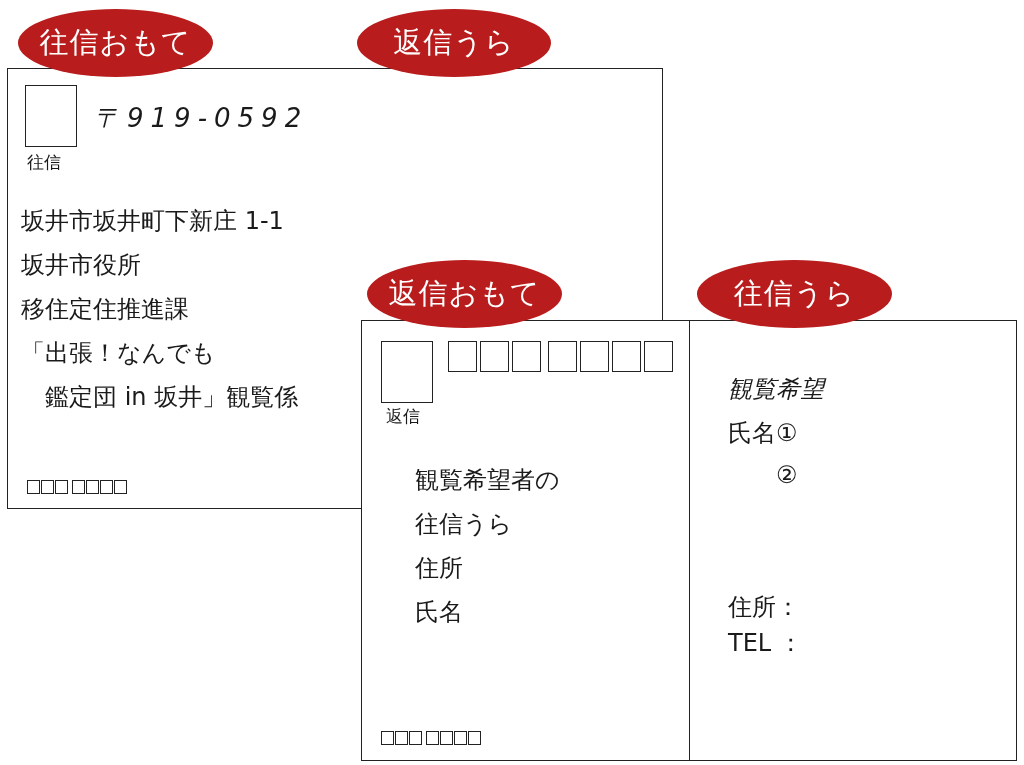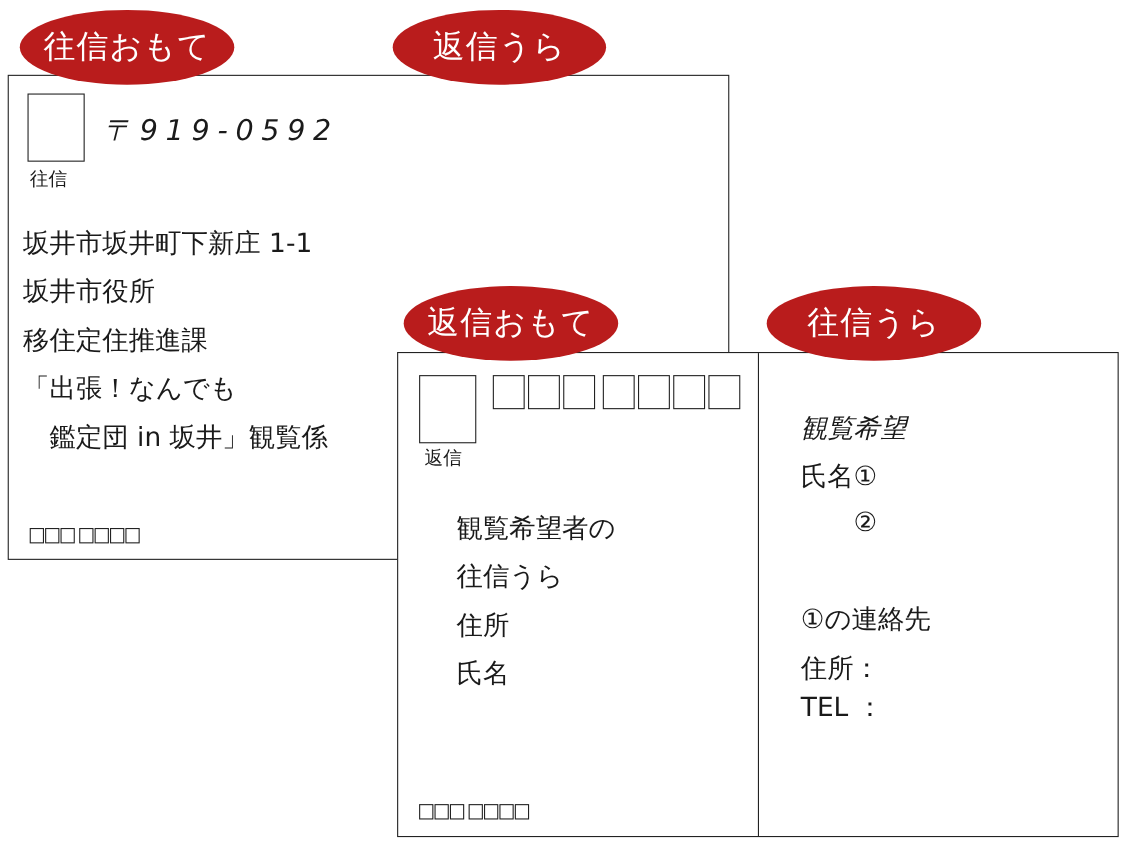--- a/index.html
+++ b/index.html
@@ -84,21 +84,20 @@
     <div class="zip-small gap"></div>
     <div class="zip-small"></div>
     <div class="zip-small"></div>
     <div class="zip-small"></div>
     <div class="zip-small"></div>
   </div>
 
   <div class="text-line" style="left:366px; top:52px;font-style:italic;">観覧希望</div>
   <div class="text-line" style="left:366px; top:96px;">氏名①</div>
   <div class="text-line" style="left:414px; top:140px;">②</div>
-  <div class="text-line" style="left:366px; top:226px;">①の連絡先</div>
   <div class="text-line" style="left:366px; top:270px;">住所：</div>
   <div class="text-line" style="left:366px; top:306px;">TEL ：</div>
 </div>
 
 <div class="label-oval" style="left:18px; top:9px; width:195px; height:68px;">
   <span>往信おもて</span>
 </div>
 <div class="label-oval" style="left:357px; top:9px; width:194px; height:68px;">
   <span>返信うら</span>
 </div>

